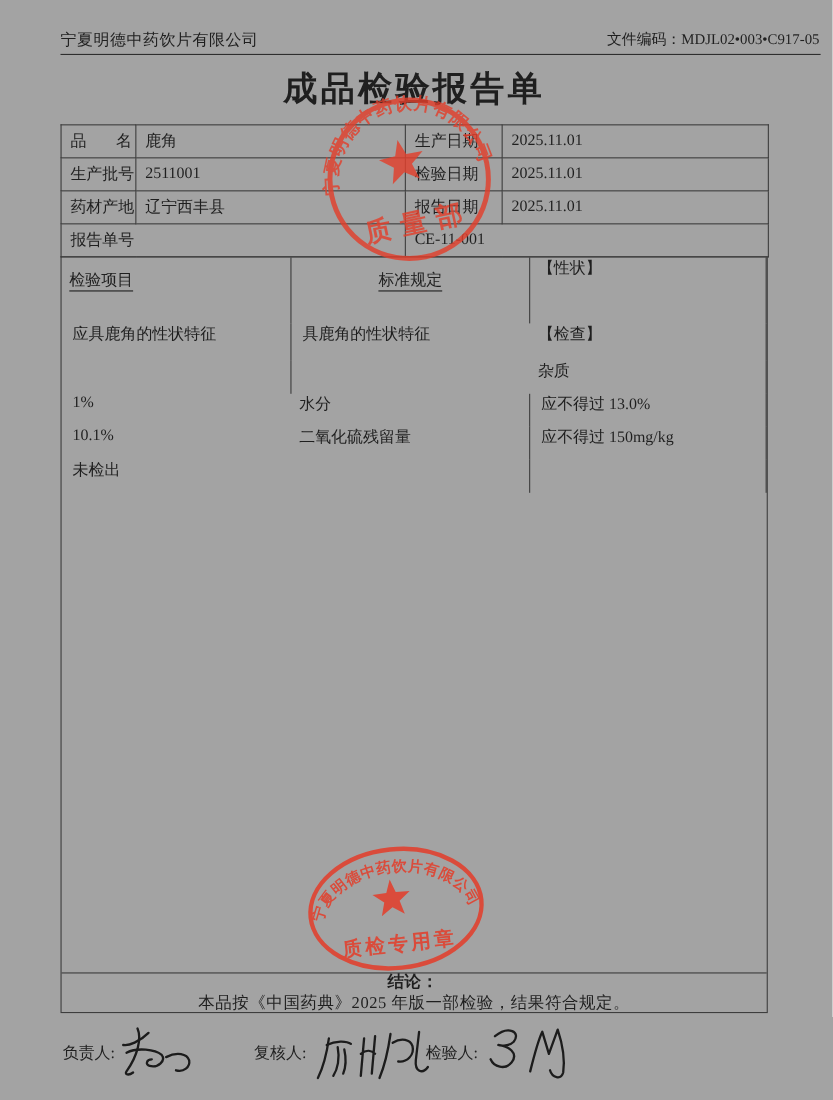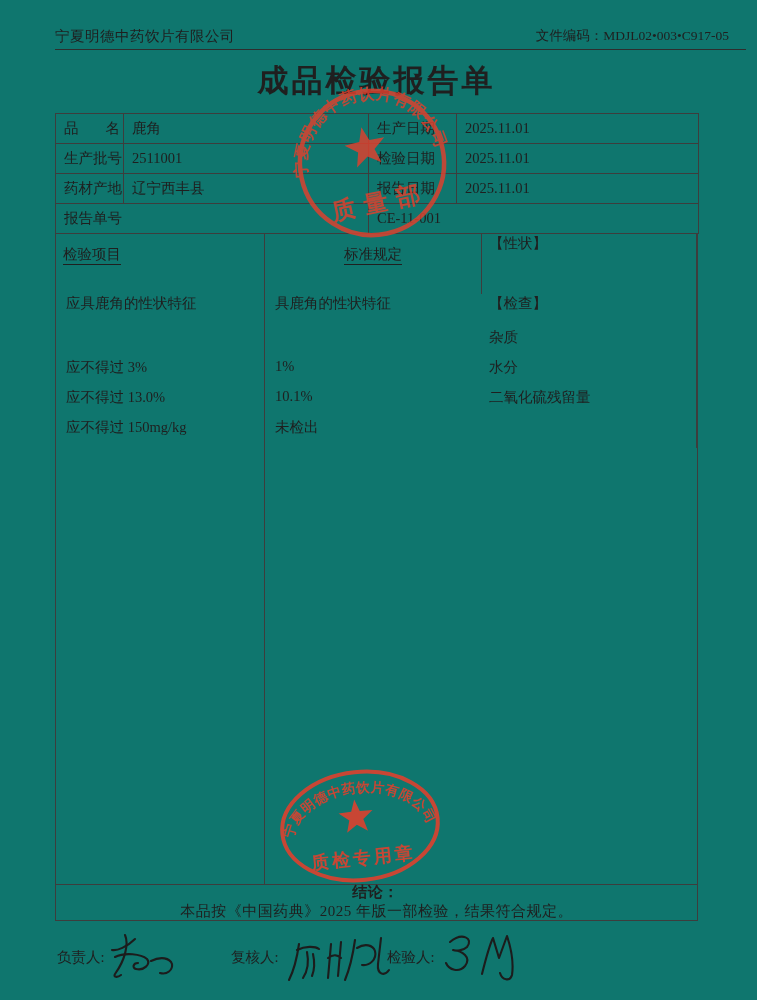--- a/index.html
+++ b/index.html
@@ -1,23 +1,23 @@
 <!DOCTYPE html>
 <html><head>
 <meta charset="utf-8">
 <style>
   html,body{margin:0;padding:0;background:#ffffff;}
   .page{
-    position:relative;width:757px;height:1000px;background:#0f766e;
+    position:relative;width:757px;height:1000px;background:#a3a3a3;
     font-family:"Liberation Serif","DejaVu Serif",serif;
     color:#1f1f1f;overflow:hidden;
   }
   
   .hdr-company{position:absolute;left:55px;top:27px;font-size:14.5px;letter-spacing:.5px;}
-  .hdr-code{position:absolute;right:28px;top:27px;font-size:13.5px;}
+  .hdr-code{position:absolute;right:12px;top:27px;font-size:13.5px;}
   .hdr-rule{position:absolute;left:55px;top:49px;width:691px;height:0;border-top:1.6px solid #2e2e2e;}
   .doc-title{
     position:absolute;left:55px;top:60px;width:643px;text-align:center;
     font-family:"Liberation Sans","DejaVu Sans",sans-serif;
     font-size:31px;font-weight:700;letter-spacing:3px;
   }
   
   .sheet{position:absolute;left:55px;top:113px;width:643px;}
   table.info{border-collapse:collapse;table-layout:fixed;width:643px;}
   table.info td{
@@ -108,21 +108,20 @@
 
       <div class="c1">【性状】</div>
       <div class="c2">应具鹿角的性状特征</div>
       <div class="c3">具鹿角的性状特征</div>
 
       <div class="c1">【检查】</div>
       <div class="c2"></div>
       <div class="c3"></div>
 
       <div class="c1">杂质</div>
-      <div class="c2">应不得过 3%</div>
       <div class="c3">1%</div>
 
       <div class="c1">水分</div>
       <div class="c2">应不得过 13.0%</div>
       <div class="c3">10.1%</div>
 
       <div class="c1">二氧化硫残留量</div>
       <div class="c2">应不得过 150mg/kg</div>
       <div class="c3">未检出</div>
 

